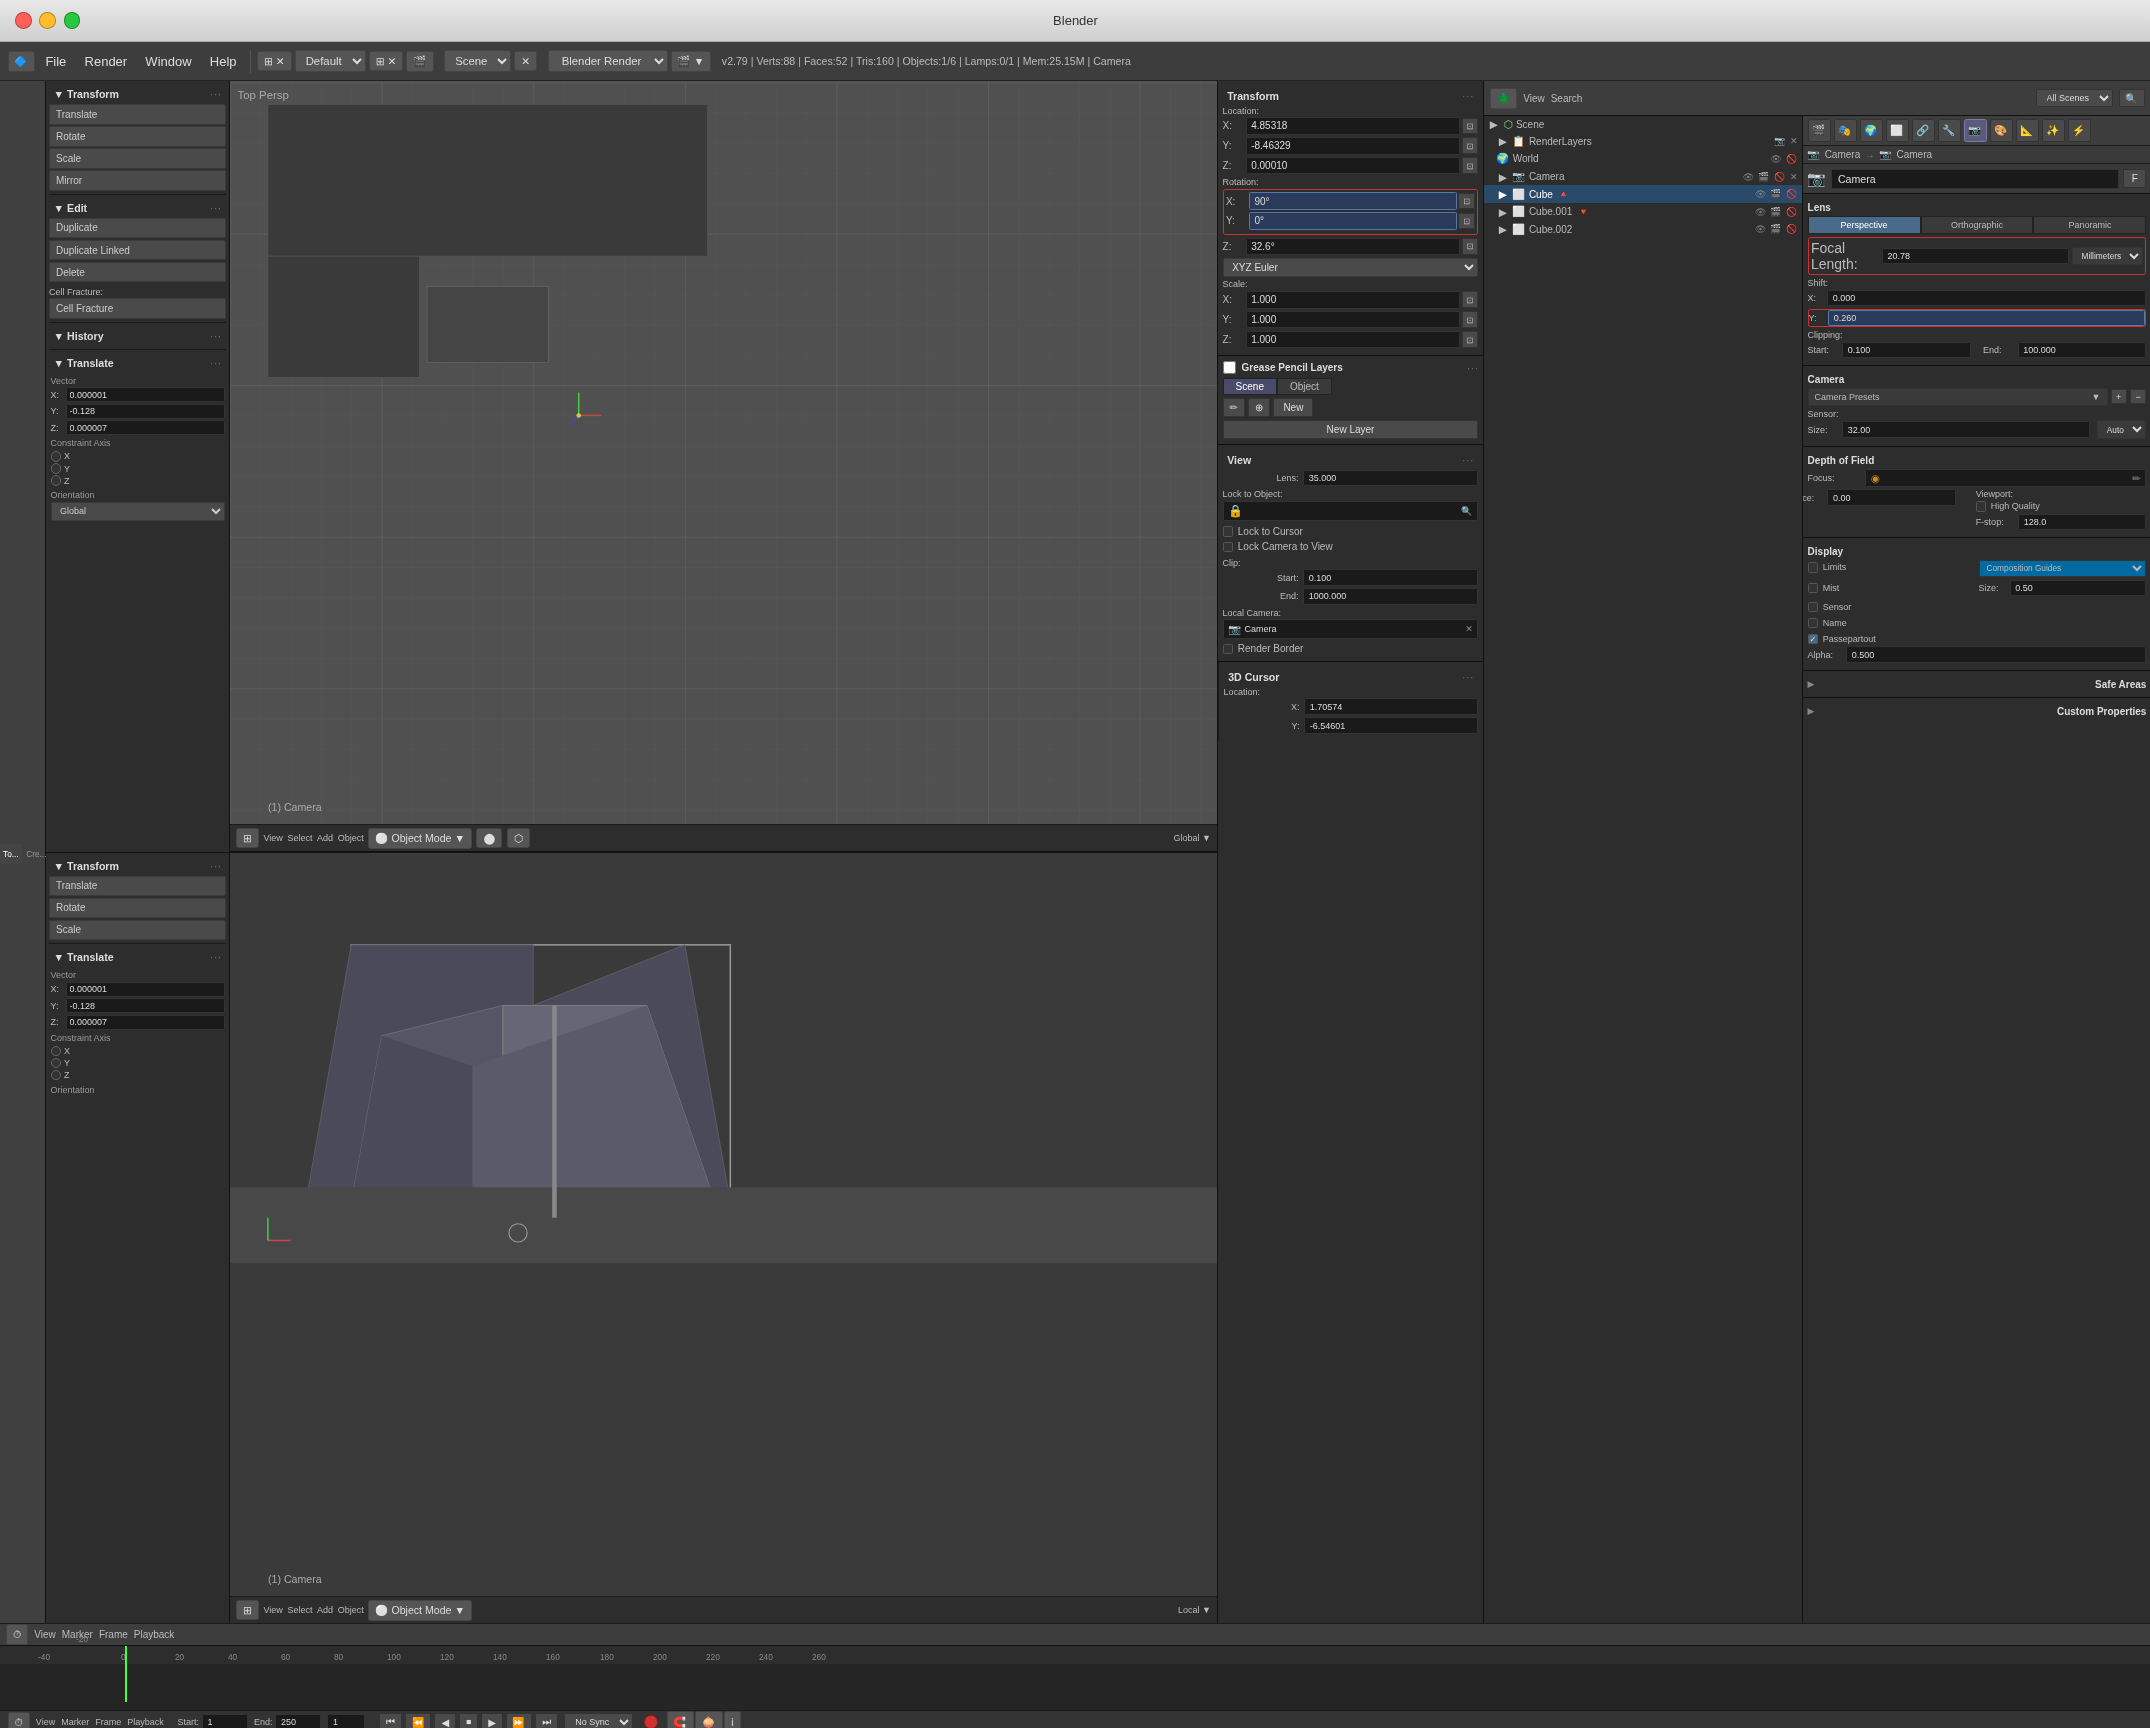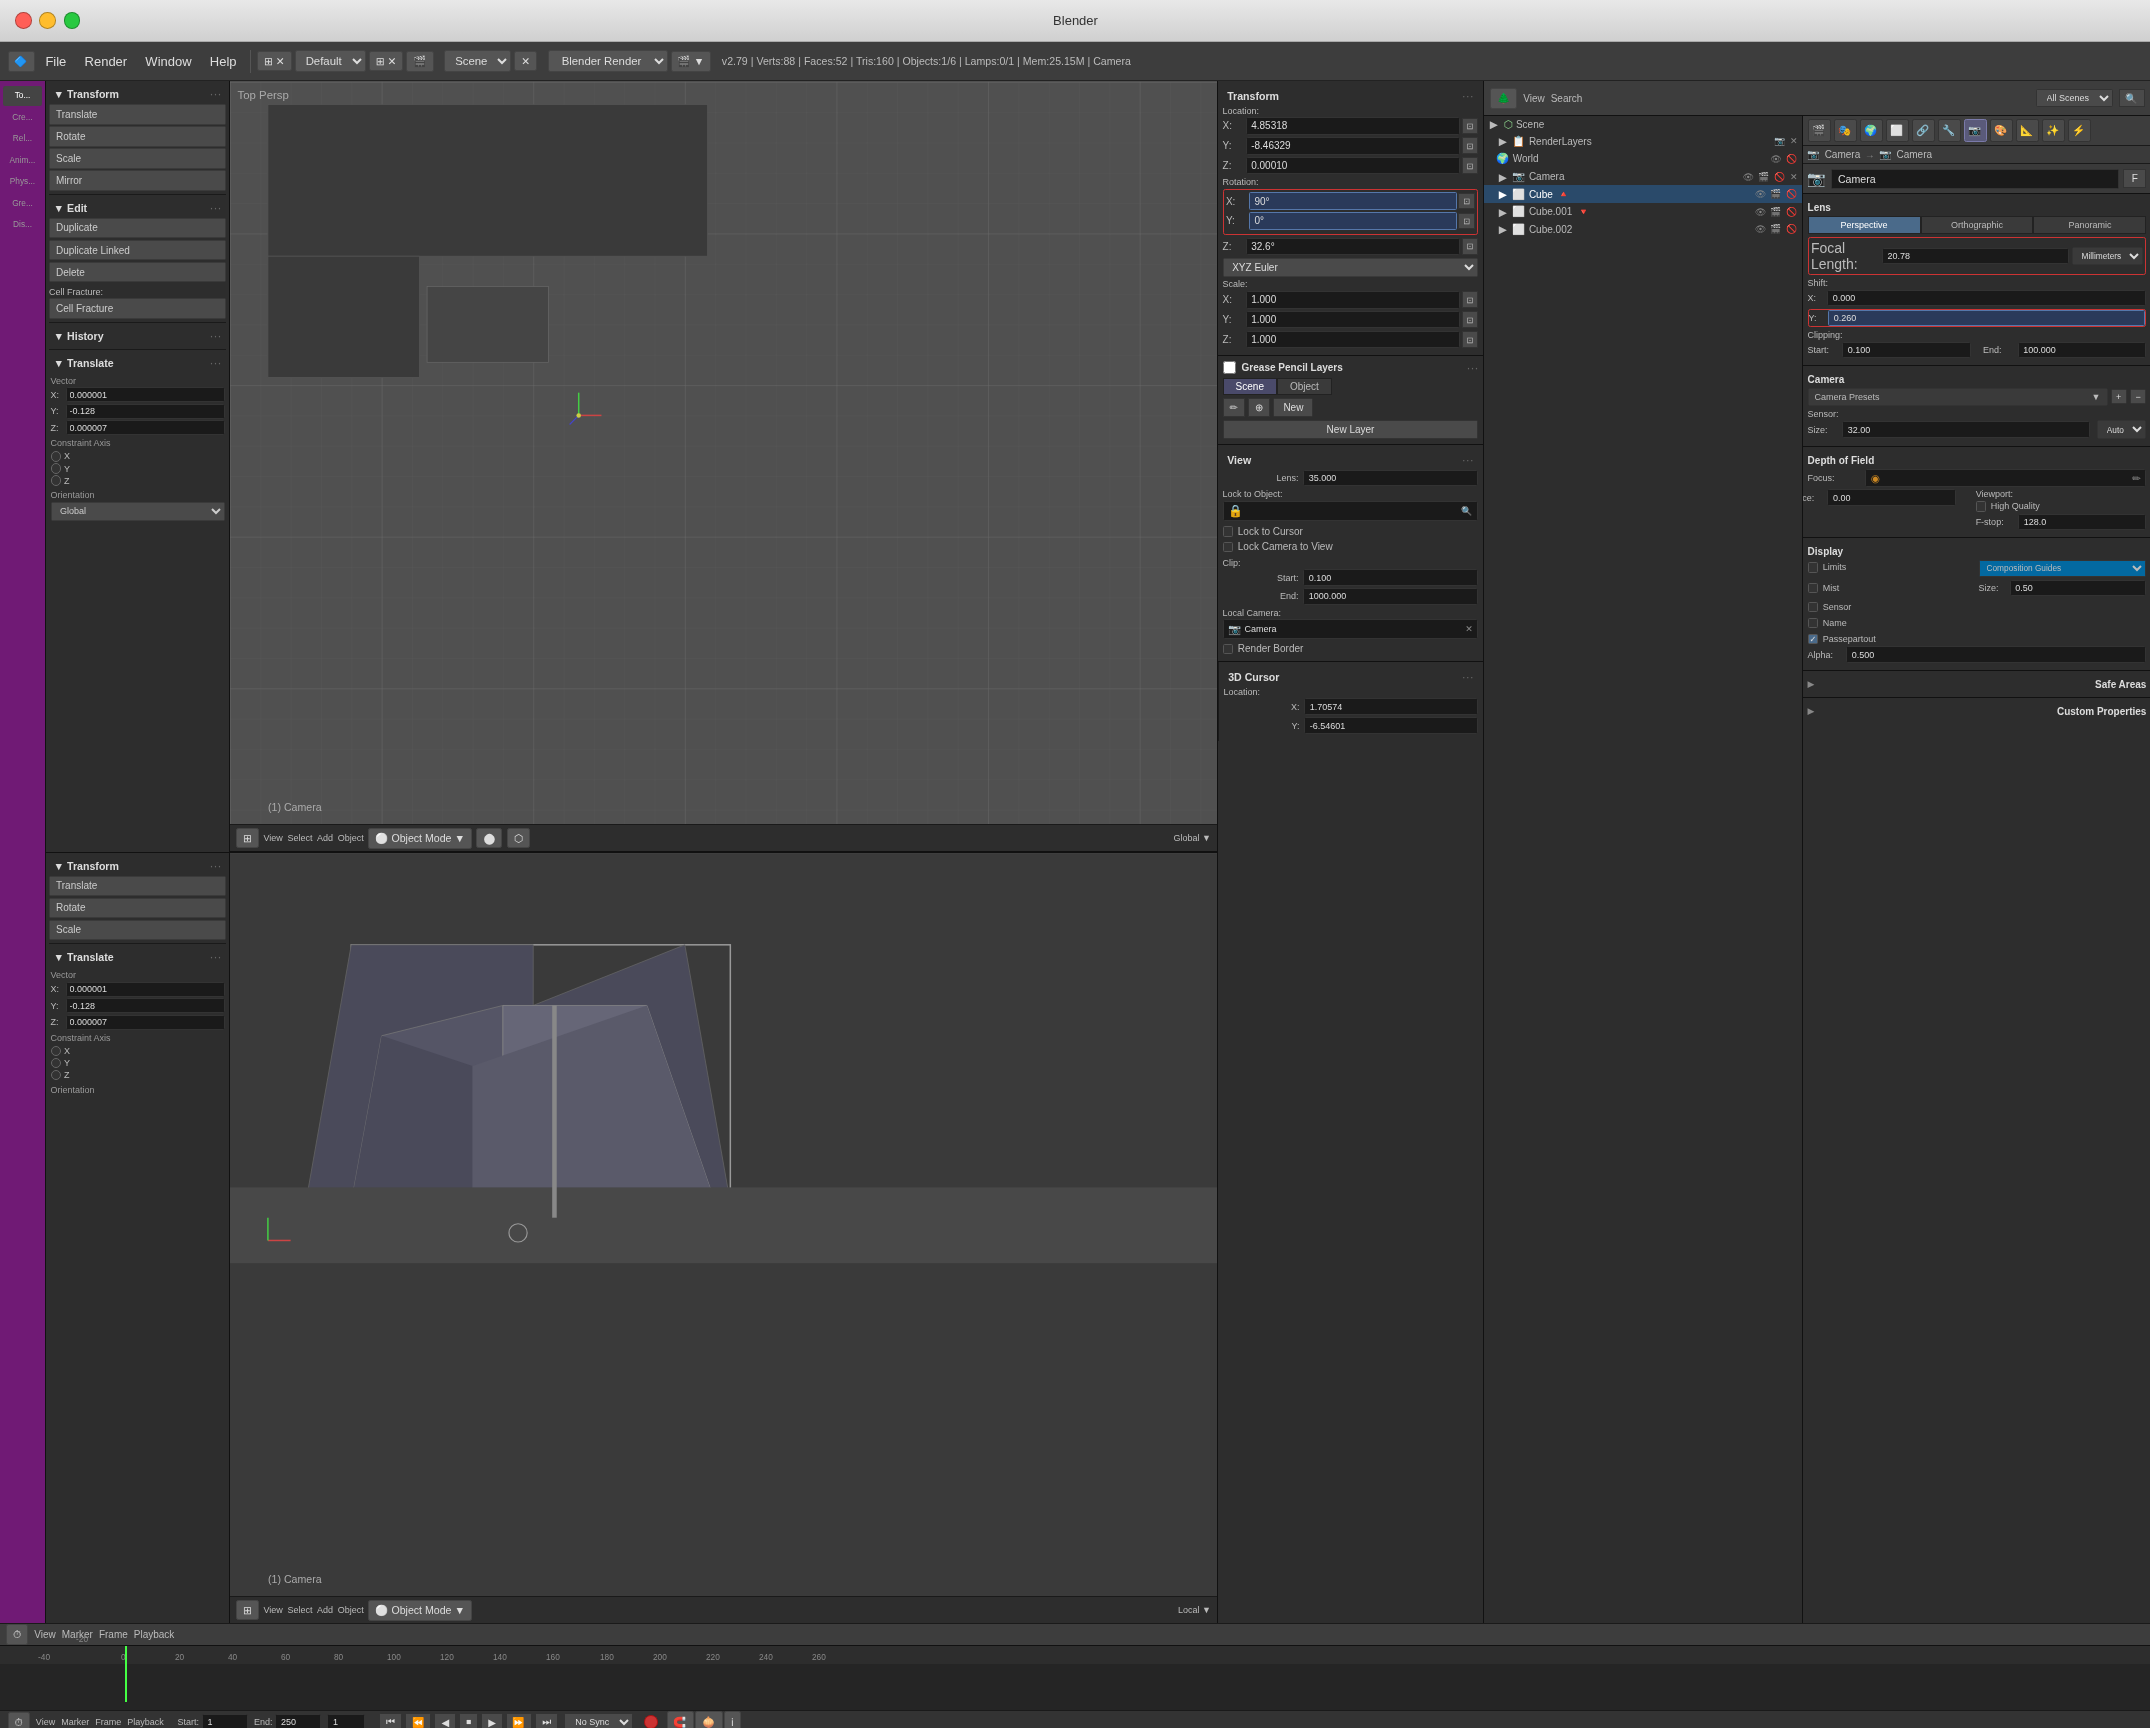--- a/index.html
+++ b/index.html
@@ -576,23 +576,23 @@
     }
 
     
     .app-container {
       display: flex;
       flex-direction: column;
       height: 1729px;
     }
     .left-sidebar-tabs {
       width: 46px;
-      background: #701a75;
-      display: flex;
-      flex-direction: column;
+      background: #404040;
+      display: flex;
+      flex-direction: row;
       padding-top: 4.6px;
       gap: 1.5px;
       align-items: center;
       border-right: 0.8px solid #111;
     }
     .side-tab-item {
       width: 39px;
       padding: 4.6px 3px;
       text-align: center;
       font-size: 8.3px;

